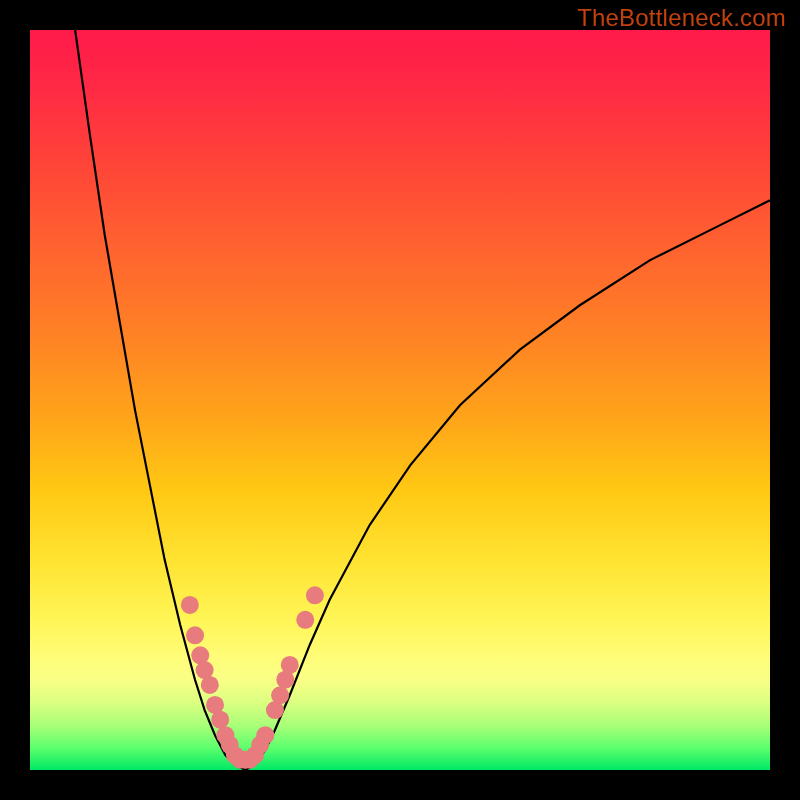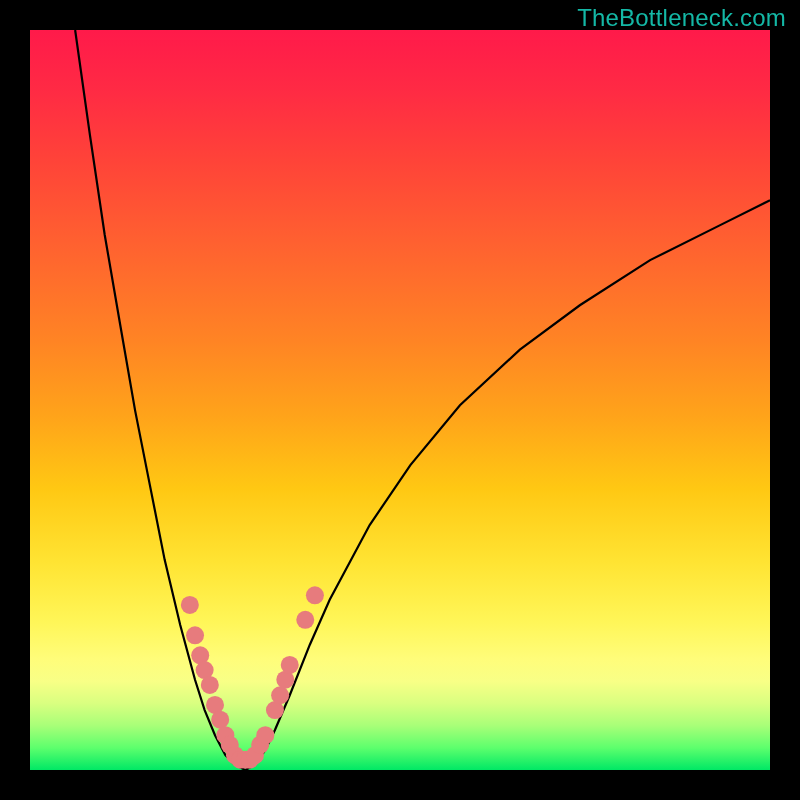--- a/index.html
+++ b/index.html
@@ -33,21 +33,21 @@
       #5dff6d 97%,
       #00e865 100%);
   }
   .watermark {
     position: absolute;
     top: 4px;
     right: 14px;
     font-family: Arial, Helvetica, sans-serif;
     font-size: 24px;
     font-weight: 500;
-    color: #14b8a6;
+    color: #c2410c;
     letter-spacing: 0.2px;
   }
   svg.plot {
     position: absolute;
     left: 0;
     top: 0;
     width: 740px;
     height: 740px;
   }
   .curve {

